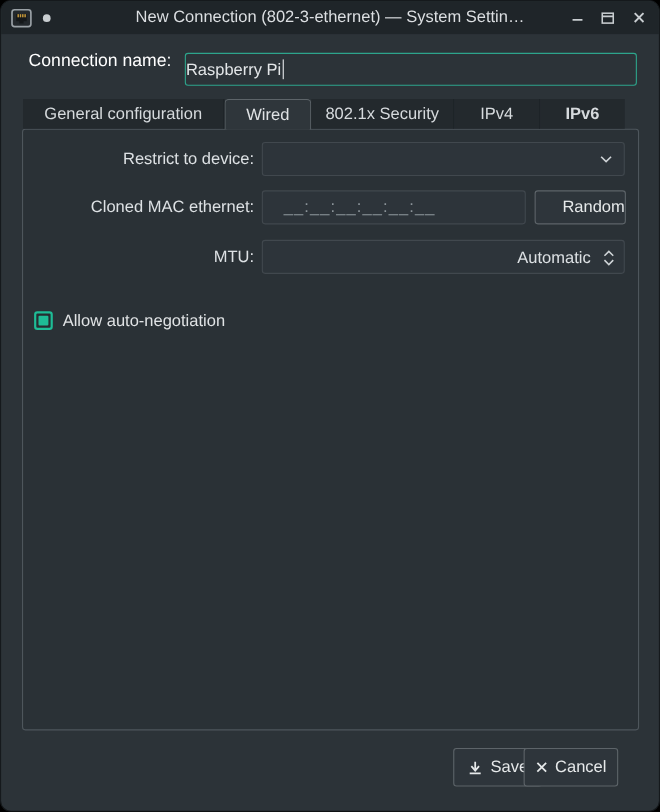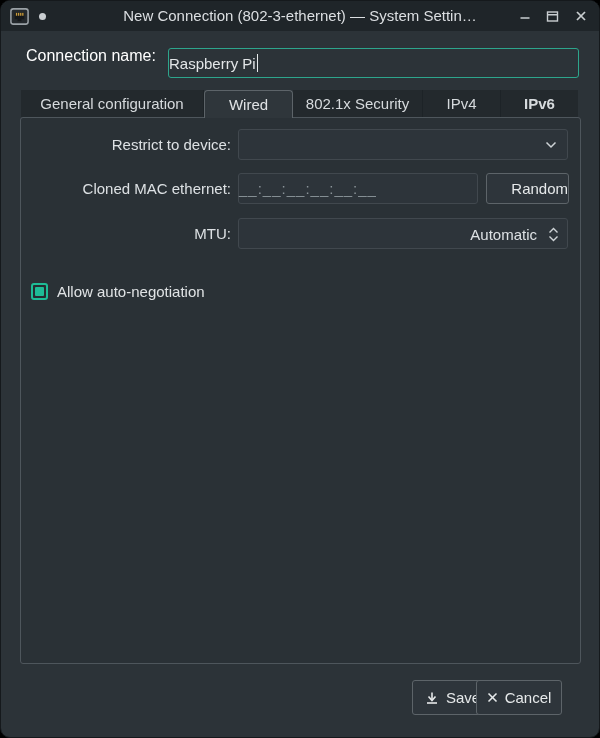--- a/index.html
+++ b/index.html
@@ -58,21 +58,21 @@
 
   
   .row-label { position: absolute; left: 0; width: 230px; text-align: right; color: #dde1e4; font-size: 15px; height: 31px; line-height: 31px; }
   .field {
     position: absolute; background: #2d343a; border: 1px solid #41484e; border-radius: 3px;
     height: 31px; font-size: 15px; color: #e3e6e8;
   }
   .combo { left: 237px; top: 128px; width: 330px; cursor: pointer; }
   .combo .chev { position: absolute; right: 10px; top: 50%; transform: translateY(-50%); }
 
-  .mac-input { left: 237px; top: 172px; width: 240px; display: flex; align-items: center; padding-left: 0; }
+  .mac-input { left: 237px; top: 172px; width: 240px; display: flex; align-items: center; padding-left: 19px; }
   .mac-placeholder { color: #8b9499; letter-spacing: 1px; }
 
   .btn {
     background: #2e353b; border: 1px solid #5d6469; border-radius: 3px;
     color: #e6e9ea; font-size: 15px; display: flex; align-items: center; justify-content: center;
     cursor: pointer; gap: 7px;
   }
   .random-btn { position: absolute; left: 485px; top: 172px; width: 83px; height: 31px; justify-content: flex-end; }
 
   .spin { left: 237px; top: 217px; width: 330px; }
@@ -136,21 +136,21 @@
   <div class="conn-label">Connection name:</div>
   <div class="conn-input">
     <span>Raspberry Pi</span>
       <span class="caret"></span>
   </div>
 
   <div class="frame"></div>
 
   <div class="tabs">
     <div class="tab" style="width:183px">General configuration</div>
-    <div class="tab active" style="width:89px">Wired</div>
+    <div class="tab active" style="width:79px">Wired</div>
     <div class="tab" style="width:130px">802.1x Security</div>
     <div class="tab" style="width:78px">IPv4</div>
     <div class="tab" style="width:77px">IPv6</div>
   </div>
 
   <div class="row-label" style="top:128px">Restrict to device:</div>
   <div class="field combo">
     <span></span>
     <svg class="chev" width="12" height="8" viewBox="0 0 12 8">
       <polyline points="1.5,1.5 6,6 10.5,1.5" fill="none" stroke="#ced3d6" stroke-width="1.5"></polyline>

